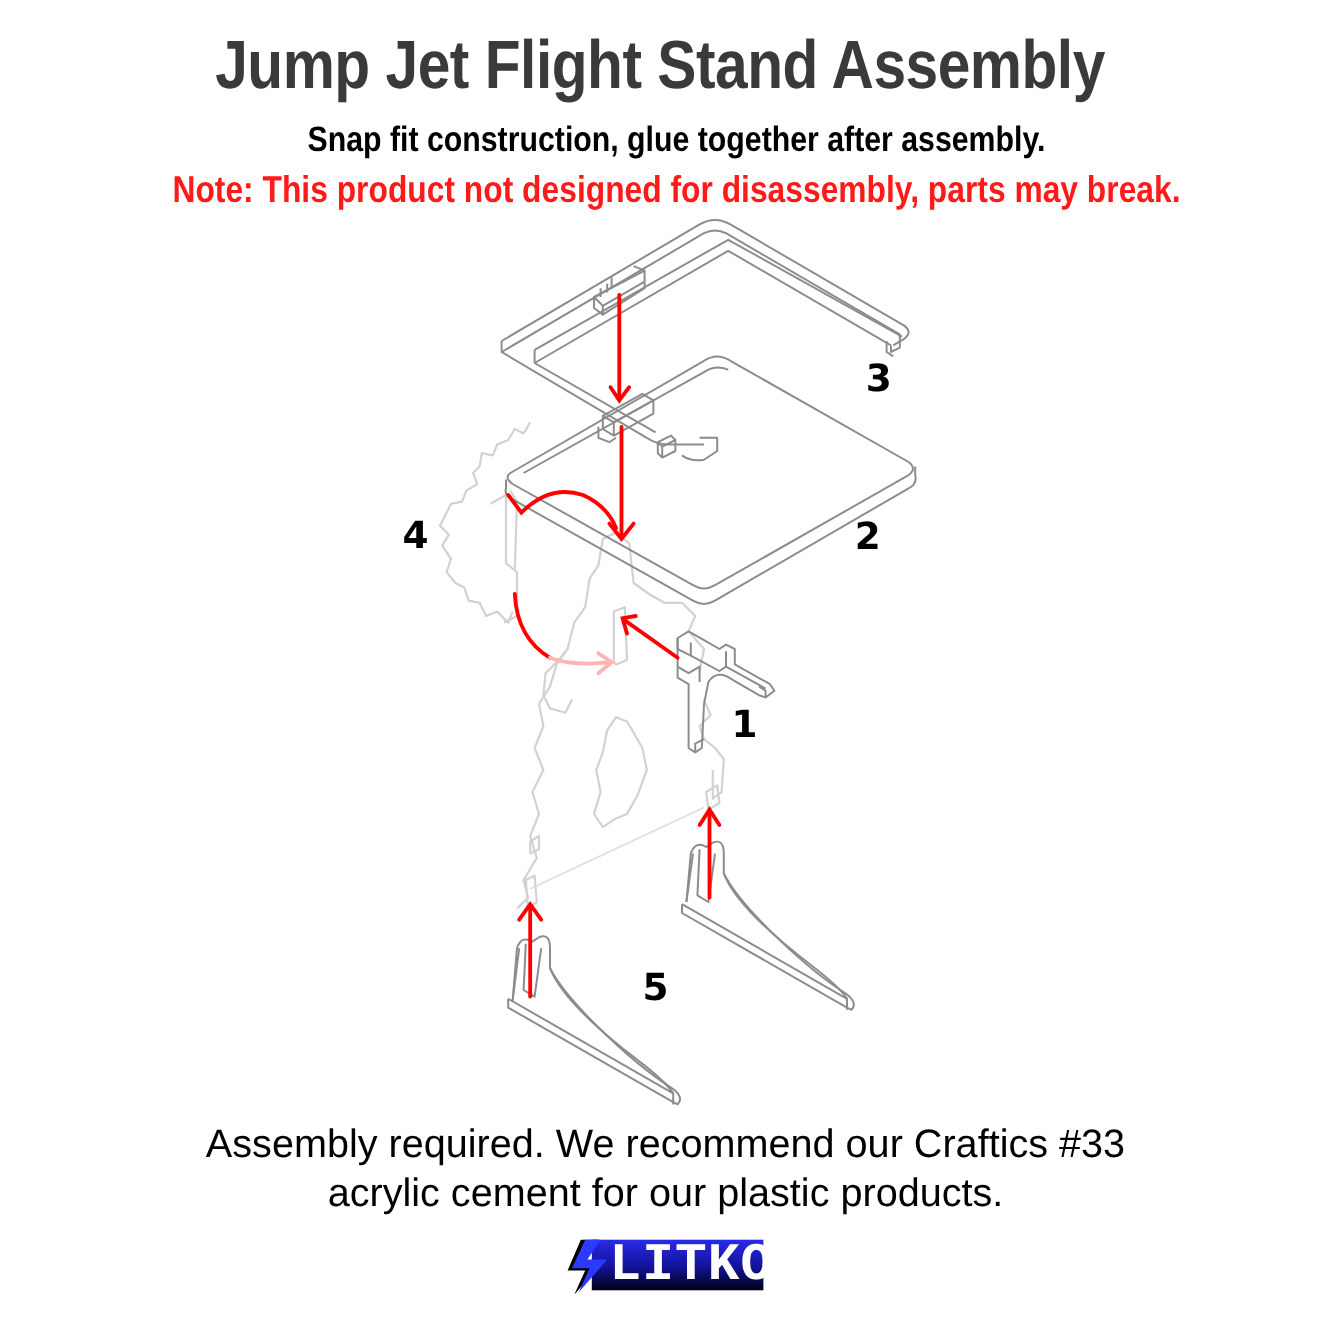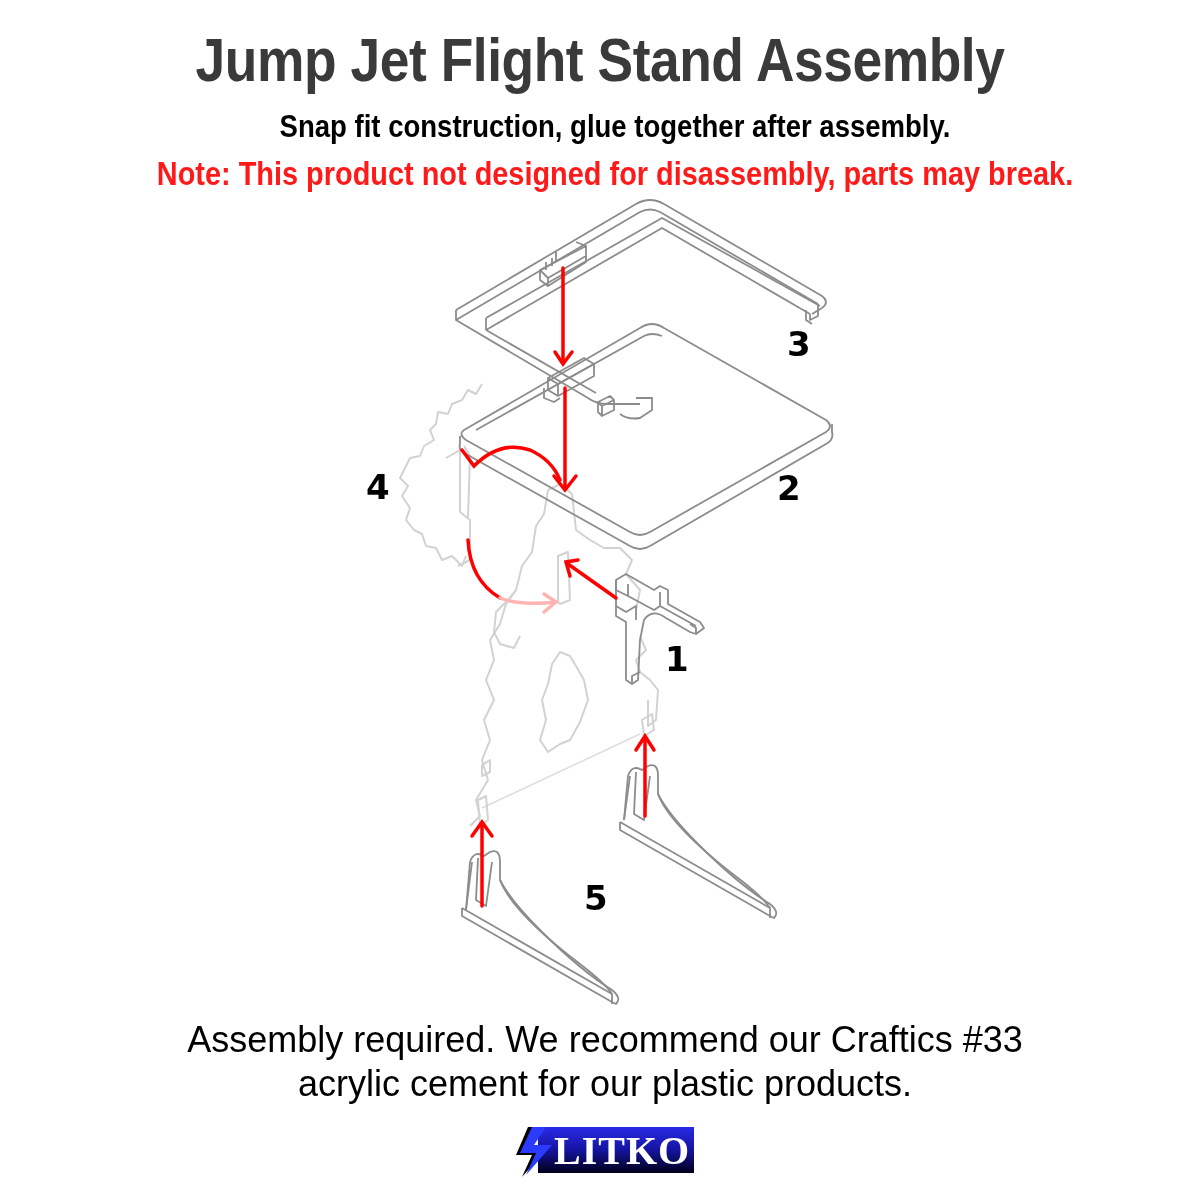--- a/index.html
+++ b/index.html
@@ -30,22 +30,22 @@
       font-size: 36px; color: #000000; line-height: 44px;
     }
     .logo {
       position: absolute; left: 510px; top: 1125px; width: 184px; height: 50px;
     }
     .logo-box {
       position: absolute; left: 28px; top: 2px; width: 156px; height: 46px;
       background: linear-gradient(to bottom, #2a2ae8 0%, #1414a0 50%, #000018 100%);
     }
     .logo-text {
-      position: absolute; left: 44px; top: 4px; font-family: Liberation Serif, serif;
-      font-weight: bold; font-size: 40px; color: #ffffff; letter-spacing: 1px; line-height: 44px;
+      position: absolute; left: 44px; top: 4px; font-family: Liberation Mono, monospace;
+      font-weight: bold; font-size: 48px; color: #ffffff; letter-spacing: 1px; line-height: 44px;
     }
     .logo-bolt { position: absolute; left: 0; top: 0; }
   </style>
 </head>
 <body>
 
 <div class="title">Jump Jet Flight Stand Assembly</div>
 <div class="subtitle">Snap fit construction, glue together after assembly.</div>
 <div class="note">Note: This product not designed for disassembly, parts may break.</div>
 

